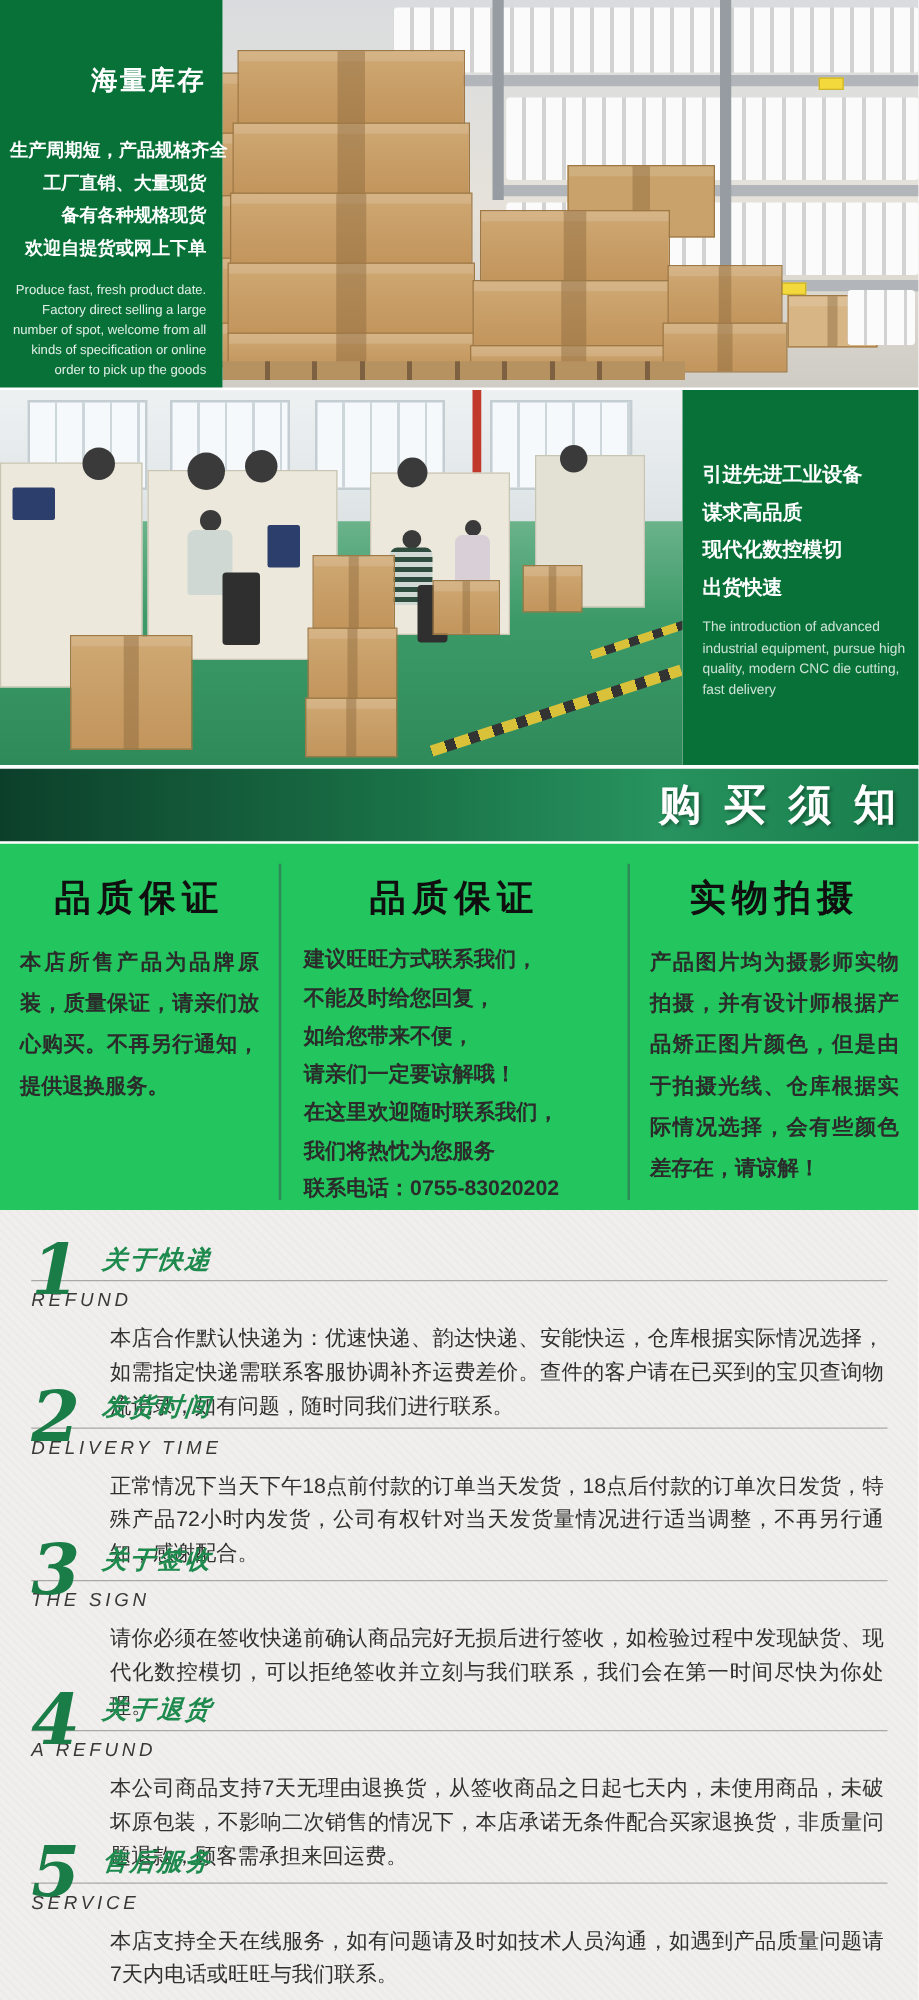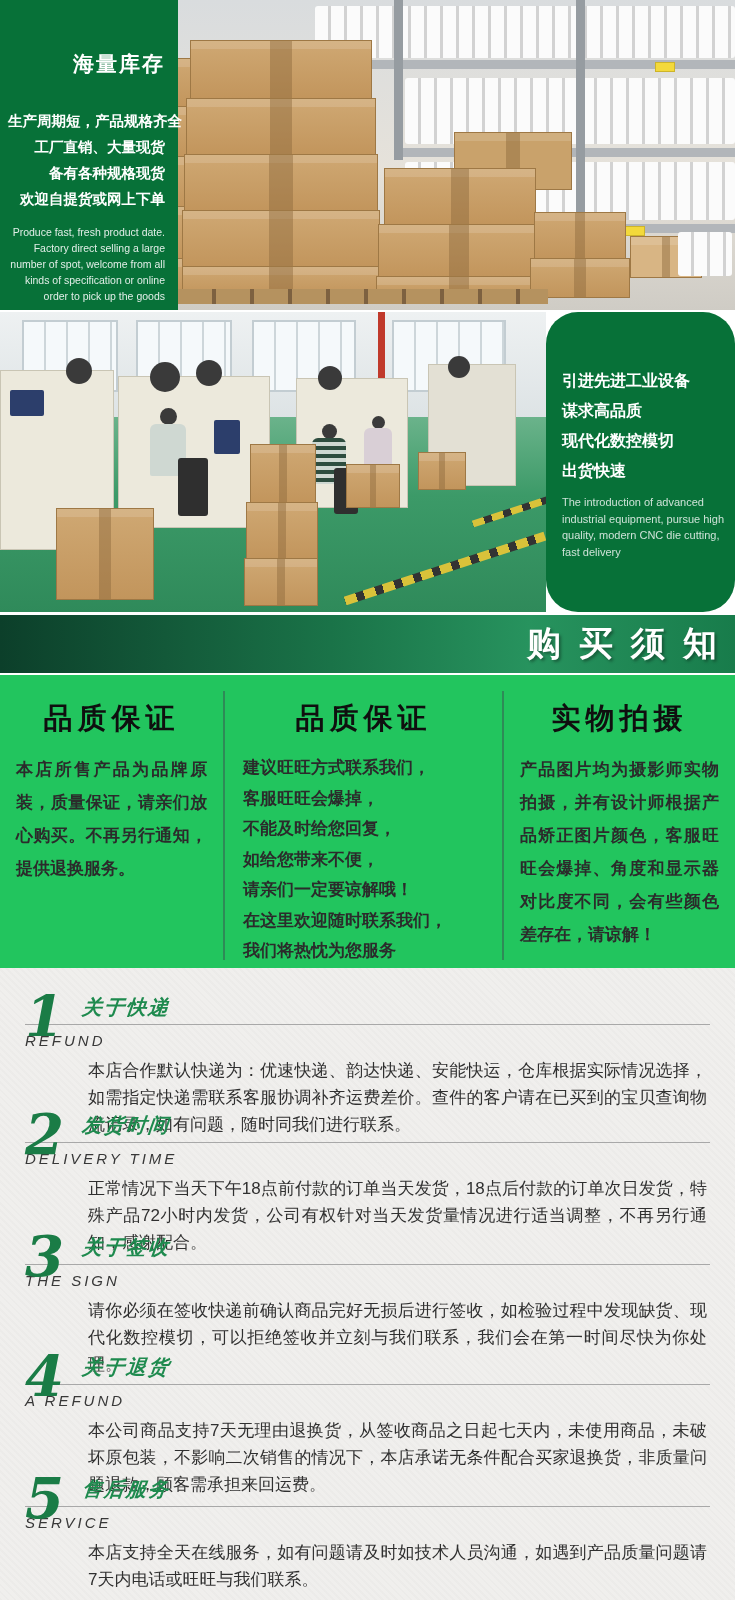--- a/index.html
+++ b/index.html
@@ -38,21 +38,21 @@
          background:linear-gradient(180deg,#6bb38b 0%,#3c9a68 40%,#2f8a5a 100%);}
   .machine{position:absolute;background:#ece9dc;border:1px solid #c9c5b4;}
   .screen{position:absolute;background:#2c3e6b;border-radius:2px;}
   .roller{position:absolute;background:#3a3a3a;border-radius:50%;}
   .worker-head{position:absolute;background:#3a3a3a;border-radius:50%;}
   .worker-body{position:absolute;border-radius:6px 6px 2px 2px;background:#cfd8d2;}
   .striped{background:repeating-linear-gradient(180deg,#2e4d3f 0 4px,#cfd8d2 4px 8px);}
   .chair{position:absolute;background:#2f2f2f;border-radius:3px;}
   .hazard{position:absolute;background:repeating-linear-gradient(90deg,#d9c23a 0 12px,#333333 12px 20px);}
 
-  .p2{position:absolute;left:546px;top:0;width:189px;height:300px;padding:54px 10px 0 16px;border-radius:32px;}
+  .p2{position:absolute;left:546px;top:0;width:189px;height:300px;padding:54px 10px 0 16px;}
   .p2 .line{font-size:16px;font-weight:bold;line-height:30px;white-space:nowrap;}
   .p2 .eng{margin-top:8px;font-size:11px;line-height:16.5px;color:rgba(255,255,255,0.8);}
 
   
   .banner{position:absolute;top:615px;left:0;width:735px;height:58px;
           background:linear-gradient(90deg,#0c3f2a 0%,#1a7348 45%,#27935e 72%,#187c4b 100%);
           display:flex;align-items:center;justify-content:flex-end;}
   .banner .t{color:#fff;font-size:34px;font-weight:bold;letter-spacing:18px;text-indent:18px;
              text-shadow:2px 2px 3px rgba(0,0,0,0.35);}
 
@@ -189,32 +189,31 @@
 
   <div class="columns">
     <div class="col col-1">
       <h2>品质保证</h2>
       <div class="cbody">本店所售产品为品牌原装，质量保证，请亲们放心购买。不再另行通知，提供退换服务。</div>
     </div>
     <div class="col-divider"></div>
     <div class="col col-2">
       <h2>品质保证</h2>
       <div class="cline">建议旺旺方式联系我们，</div>
-      <div class="cline">客服旺旺会爆掉，</div>
       <div class="cline">不能及时给您回复，</div>
       <div class="cline">如给您带来不便，</div>
       <div class="cline">请亲们一定要谅解哦！</div>
       <div class="cline">在这里欢迎随时联系我们，</div>
       <div class="cline">我们将热忱为您服务</div>
       <div class="cline">联系电话：0755-83020202</div>
     </div>
     <div class="col-divider"></div>
     <div class="col col-3">
       <h2>实物拍摄</h2>
-      <div class="cbody">产品图片均为摄影师实物拍摄，并有设计师根据产品矫正图片颜色，客服旺旺会爆掉、角度和显示器对比度不同，会有些颜色差存在，请谅解！</div>
+      <div class="cbody">产品图片均为摄影师实物拍摄，并有设计师根据产品矫正图片颜色，但是由于拍摄光线、仓库根据实际情况选择，会有些颜色差存在，请谅解！</div>
     </div>
   </div>
 
   <div class="notices">
 
     <article class="notice" style="top:10px;">
       <div class="n-head">
         <span class="n-num">1</span>
         <span class="n-title">关于快递</span>
       </div>

